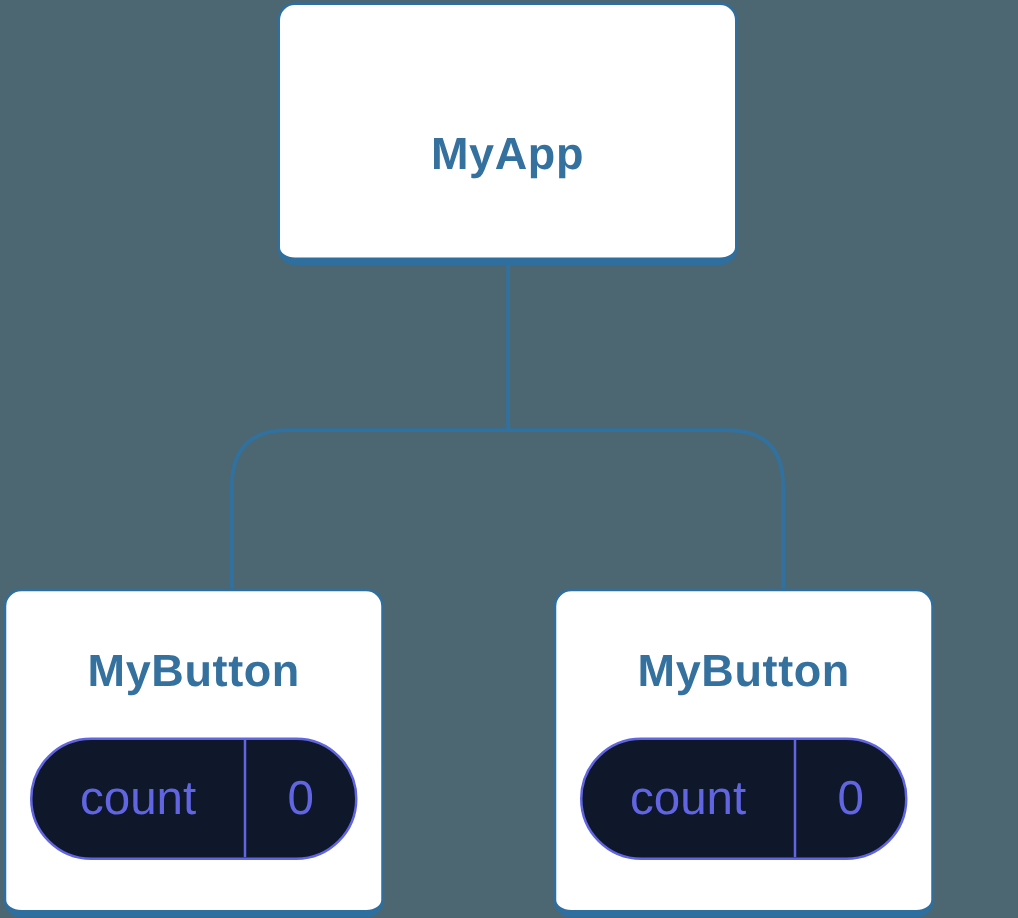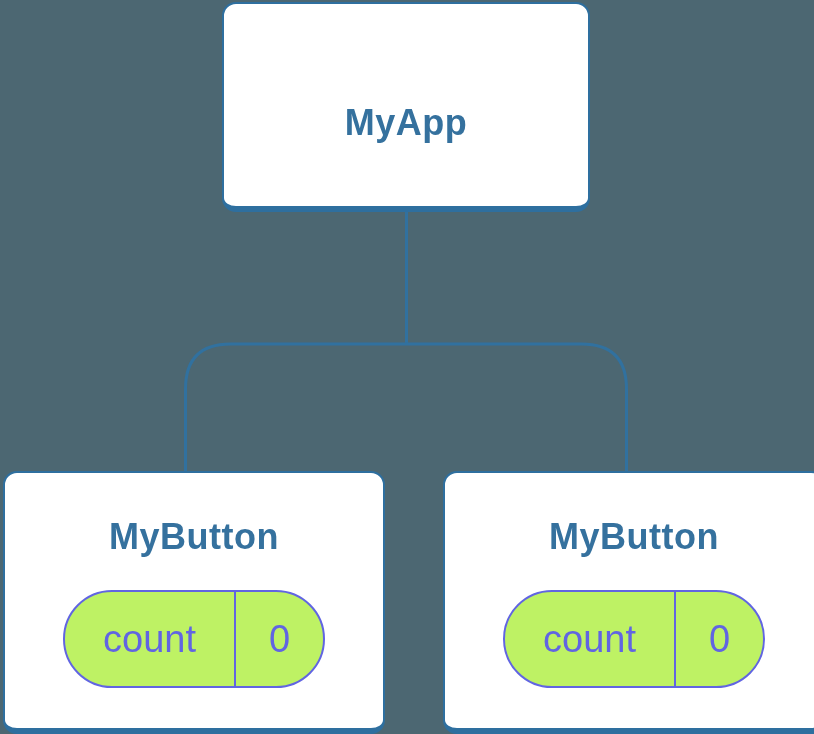--- a/index.html
+++ b/index.html
@@ -35,21 +35,21 @@
     left: 222px;
     top: 2px;
     width: 368px;
     height: 210px;
     display: flex;
     align-items: center;
     justify-content: center;
   }
   .card.child {
     top: 471px;
-    width: 382px;
+    width: 304px;
     height: 263px;
     display: flex;
     flex-direction: column;
     align-items: center;
   }
   .card.child-left  { left: 3px; }
   .card.child-right { left: 443px; }
   .node-title {
     color: #35719e;
     font-size: 36px;
@@ -64,21 +64,21 @@
   .state-pill {
     box-sizing: border-box;
     margin-top: 31px;
     width: 262px;
     height: 98px;
     border: 2px solid #6165e2;
     border-radius: 49px;
     display: flex;
     align-items: stretch;
     overflow: hidden;
-    background: #bef264;
+    background: #0f172a;
   }
   .pill-name {
     box-sizing: border-box;
     width: 171px;
     border-right: 2px solid #6165e2;
     display: flex;
     align-items: center;
     justify-content: center;
     color: #6165e2;
     font-size: 38px;

